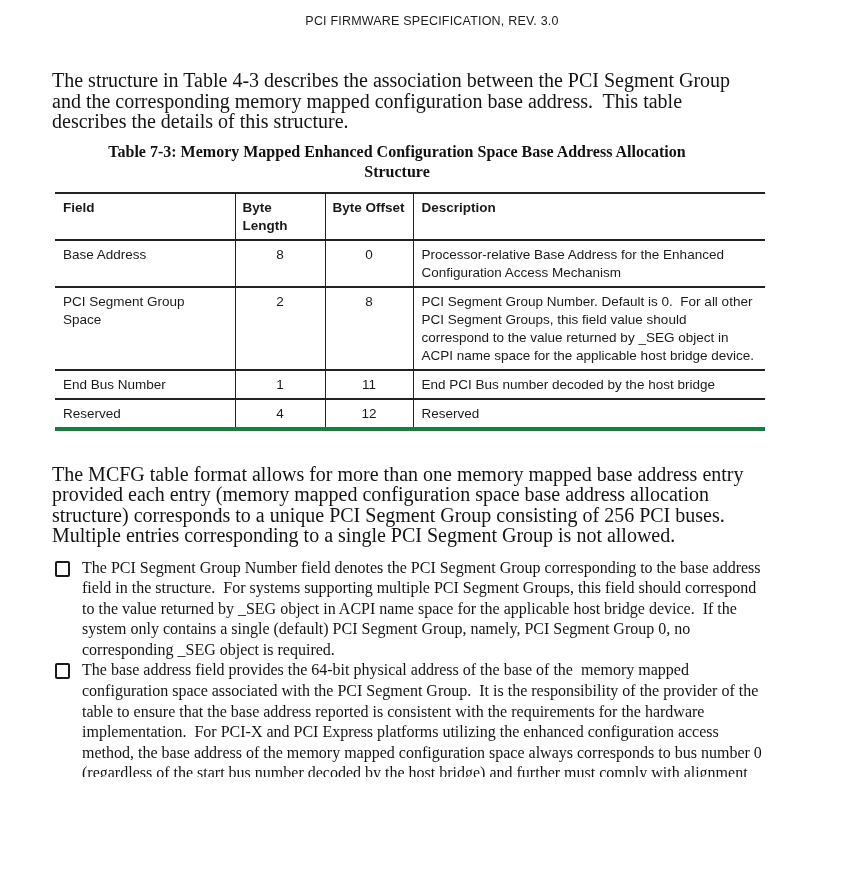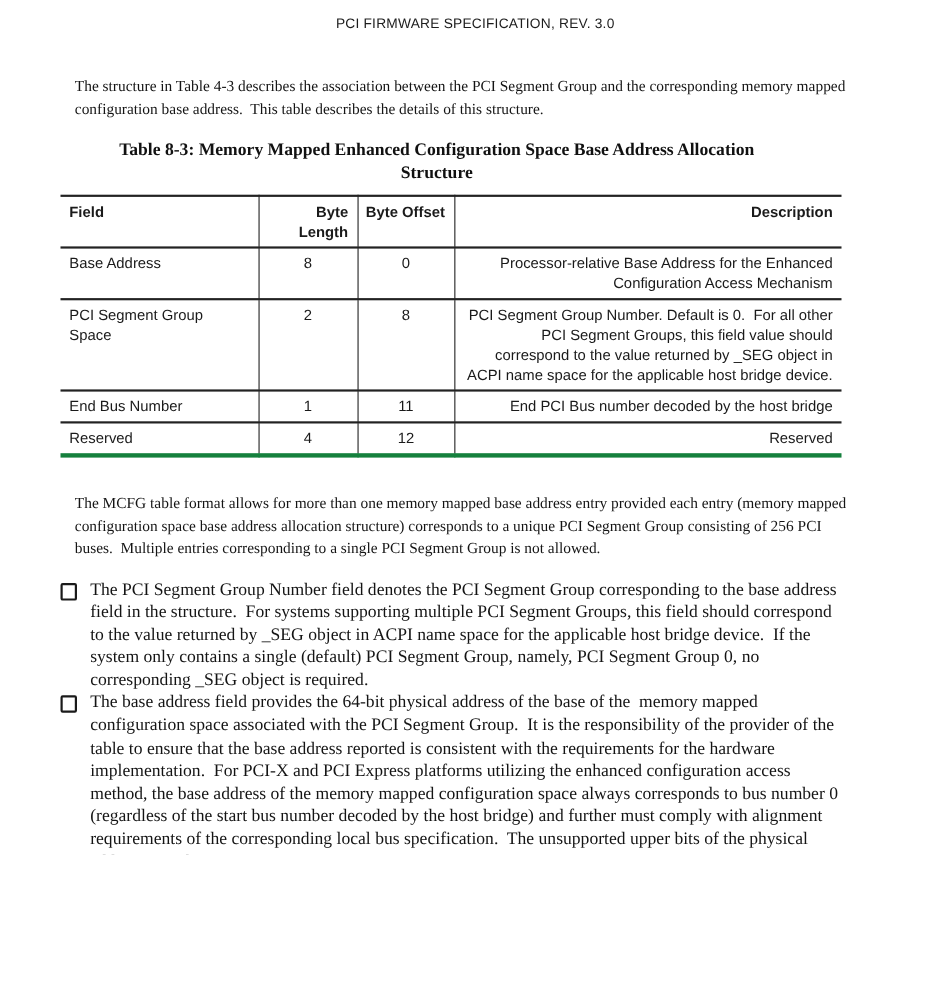--- a/index.html
+++ b/index.html
@@ -20,25 +20,25 @@
   }
   .running-head {
     text-align: center;
     font-family: "Liberation Sans", sans-serif;
     font-size: 12.5px;
     color: #1c1c1c;
     letter-spacing: 0.2px;
   }
   .body-text {
     font-family: "Liberation Serif", serif;
-    font-size: 14px;
+    font-size: 20px;
     line-height: 20.5px;
     color: #141414;
     white-space: pre-wrap;
-    margin: 16px;
+    margin: 0;
     width: 708px;
   }
   .intro { margin-top: 42px; }
   .table-caption {
     margin-top: 10px;
     text-align: center;
     font-family: "Liberation Serif", serif;
     font-weight: bold;
     font-size: 16px;
     line-height: 20.5px;
@@ -63,21 +63,21 @@
   table.spec-table col.c-boff   { width: 88px; }
   table.spec-table col.c-desc   { width: 352px; }
   table.spec-table tr { border-bottom: 2px solid #222; }
   table.spec-table th, table.spec-table td {
     vertical-align: top;
     text-align: left;
     padding: 5px 8px 4px 8px;
     white-space: pre-wrap;
   }
   table.spec-table th { font-weight: bold; }
-  table.spec-table th + th, table.spec-table td + td { border-left: 1.5px solid #222; text-align: right; }
+  table.spec-table th + th, table.spec-table td + td { border-left: 1.5px solid #222; }
   table.spec-table td.num { text-align: center; padding-left: 2px; padding-right: 2px; }
   table.spec-table th.num-h { padding-left: 7px; }
   .para-mcfg { margin-top: 33px; }
   .bullet {
     display: flex;
     align-items: flex-start;
     margin-left: 3px;
     width: 712px;
   }
   .bullet-1 { margin-top: 12px; }
@@ -103,21 +103,21 @@
 </head>
 <body>
 
 <div class="page">
 
   <div class="running-head">PCI FIRMWARE SPECIFICATION, REV. 3.0</div>
 
   <p class="body-text intro">The structure in Table 4-3 describes the association between the PCI Segment Group and the corresponding memory mapped configuration base address.  This table describes the details of this structure.</p>
 
   <div class="table-caption">
-    <div>Table 8-3:  Memory Mapped Enhanced Configuration Space Base Address Allocation</div>
+    <div>Table 7-3:  Memory Mapped Enhanced Configuration Space Base Address Allocation</div>
     <div>Structure</div>
   </div>
 
   <table class="spec-table">
     <colgroup>
       <col class="c-field">
         <col class="c-blen">
         <col class="c-boff">
         <col class="c-desc">
     </colgroup>

